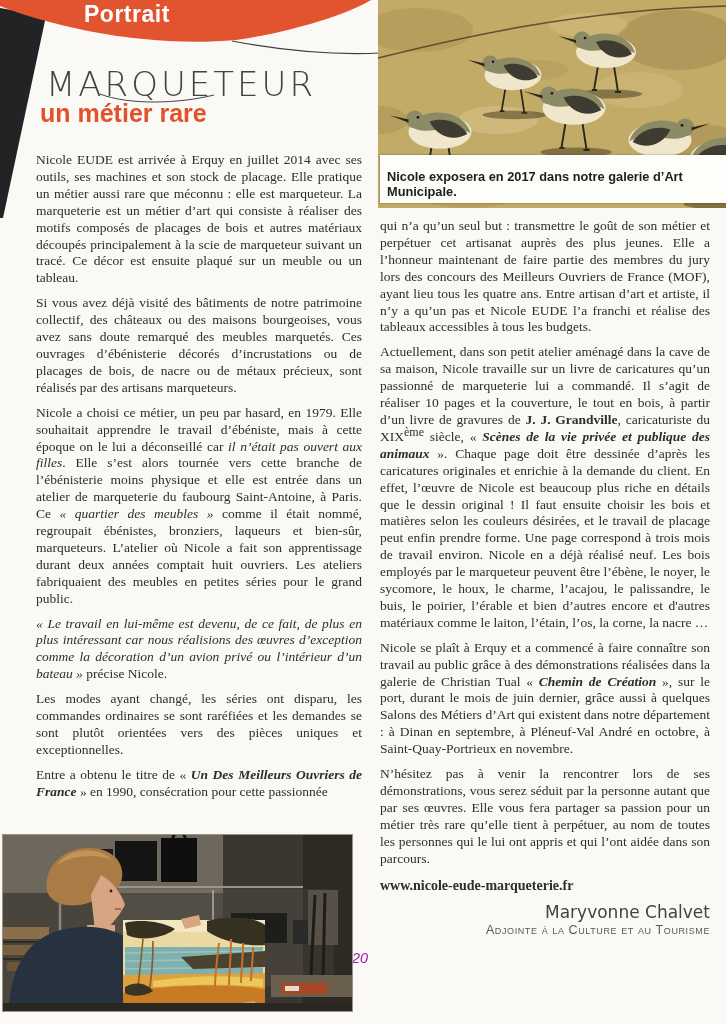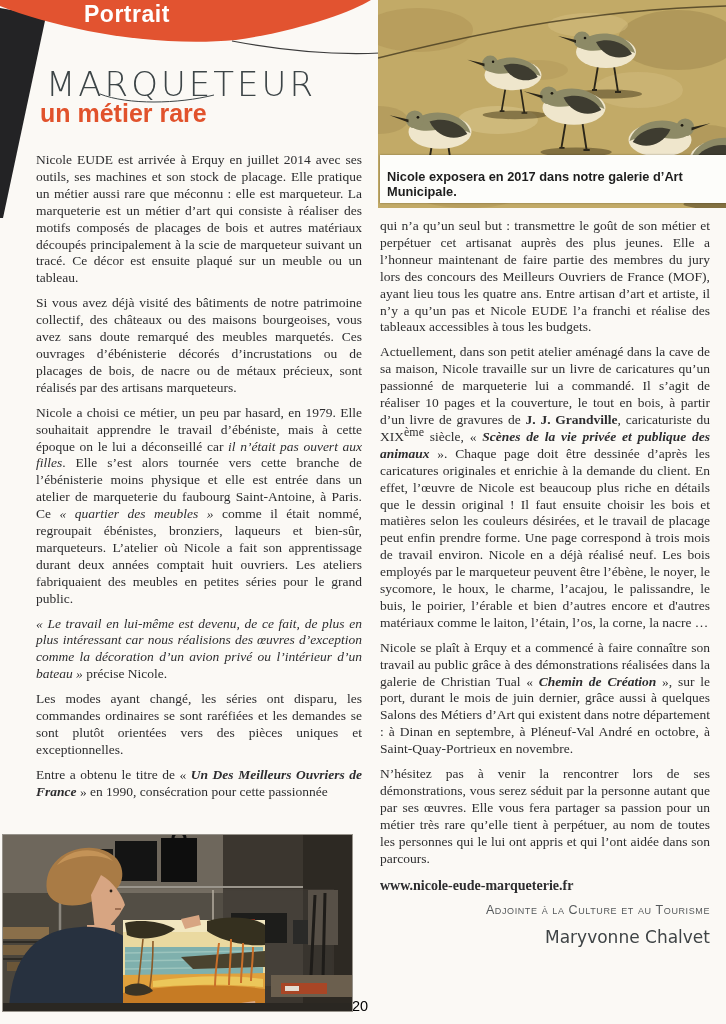--- a/index.html
+++ b/index.html
@@ -32,22 +32,22 @@
   #birds-art{position:absolute;left:378px;top:0;width:348px;height:208px;z-index:3;}
   #birds-art svg{display:block;}
   #artwork-caption{position:absolute;left:2px;bottom:5px;background:#fdfdfa;
     color:#1d1d1d;font-size:12.8px;font-weight:700;padding:14px 7px 4px 7px;
     box-shadow:0 0 2px rgba(0,0,0,.35);}
 
   
   #workshop-photo{position:absolute;left:3px;top:835px;width:349px;height:176px;
     z-index:3;outline:1px solid #97938b;background:#3f3a33;}
 
-  #page-number{position:absolute;left:352px;top:998px;z-index:2;color:#000000;
-    font-size:14.5px;}
+  #page-number{position:absolute;left:352px;top:950px;z-index:2;color:#a21caf;
+    font-size:14.5px;font-style:italic;}
 
   #website{font-weight:700;font-size:14px;margin-top:10px;}
   #author-name{text-align:right;font-size:17px;color:#3f4446;margin-top:10px;
     font-family:"DejaVu Sans",sans-serif;font-weight:400;}
   #author-role{text-align:right;font-variant:small-caps;font-size:12.5px;
     color:#55595b;letter-spacing:.6px;margin-top:1px;}
 </style>
 </head>
 <body>
 
@@ -113,22 +113,22 @@
   </div>
 
   <div id="right-col" class="col">
     <div>
         <p><span>qui n’a qu’un seul but : transmettre le goût de son métier et perpétuer cet artisanat auprès des plus jeunes. Elle a l’honneur maintenant de faire partie des membres du jury lors des concours des Meilleurs Ouvriers de France (MOF), ayant lieu tous les quatre ans. Entre artisan d’art et artiste, il n’y a qu’un pas et Nicole EUDE l’a franchi et réalise des tableaux accessibles à tous les budgets.</span></p>
         <p><span>Actuellement, dans son petit atelier aménagé dans la cave de sa maison, Nicole travaille sur un livre de caricatures qu’un passionné de marqueterie lui a commandé. Il s’agit de réaliser 10 pages et la couverture, le tout en bois, à partir d’un livre de gravures de </span><span class="strong">J. J. Grandville</span><span>, caricaturiste du XIX</span><span class="sup">ème</span><span> siècle, « </span><span class="em strong">Scènes de la vie privée et publique des animaux</span><span> ». Chaque page doit être dessinée d’après les caricatures originales et enrichie à la demande du client. En effet, l’œuvre de Nicole est beaucoup plus riche en détails que le dessin original ! Il faut ensuite choisir les bois et matières selon les couleurs désirées, et le travail de placage peut enfin prendre forme. Une page correspond à trois mois de travail environ. Nicole en a déjà réalisé neuf. Les bois employés par le marqueteur peuvent être l’ébène, le noyer, le sycomore, le houx, le charme, l’acajou, le palissandre, le buis, le poirier, l’érable et bien d’autres encore et d'autres matériaux comme le laiton, l’étain, l’os, la corne, la nacre …</span></p>
         <p><span>Nicole se plaît à Erquy et a commencé à faire connaître son travail au public grâce à des démonstrations réalisées dans la galerie de Christian Tual « </span><span class="em strong">Chemin de Création</span><span> », sur le port, durant le mois de juin dernier, grâce aussi à quelques Salons des Métiers d’Art qui existent dans notre département : à Dinan en septembre, à Pléneuf-Val André en octobre, à Saint-Quay-Portrieux en novembre.</span></p>
         <p><span>N’hésitez pas à venir la rencontrer lors de ses démonstrations, vous serez séduit par la personne autant que par ses œuvres. Elle vous fera partager sa passion pour un métier très rare qu’elle tient à perpétuer, au nom de toutes les personnes qui le lui ont appris et qui l’ont aidée dans son parcours.</span></p>
       </div>
     <p id="website">www.nicole-eude-marqueterie.fr</p>
+    <div id="author-name">Maryvonne Chalvet</div>
     <div id="author-role">Adjointe à la Culture et au Tourisme</div>
-    <div id="author-name">Maryvonne Chalvet</div>
   </div>
 
   <div id="workshop-photo">
     <svg width="349" height="176" viewBox="0 0 349 176">
       <rect x="0" y="0" width="349" height="176" fill="#4a453c"></rect>
       <rect x="0" y="0" width="349" height="58" fill="#6e675c"></rect>
       <rect x="220" y="0" width="129" height="176" fill="#3b362f"></rect>
       <rect x="300" y="0" width="49" height="176" fill="#2d2923"></rect>
 
       <rect x="112" y="6" width="42" height="40" fill="#141414"></rect>

